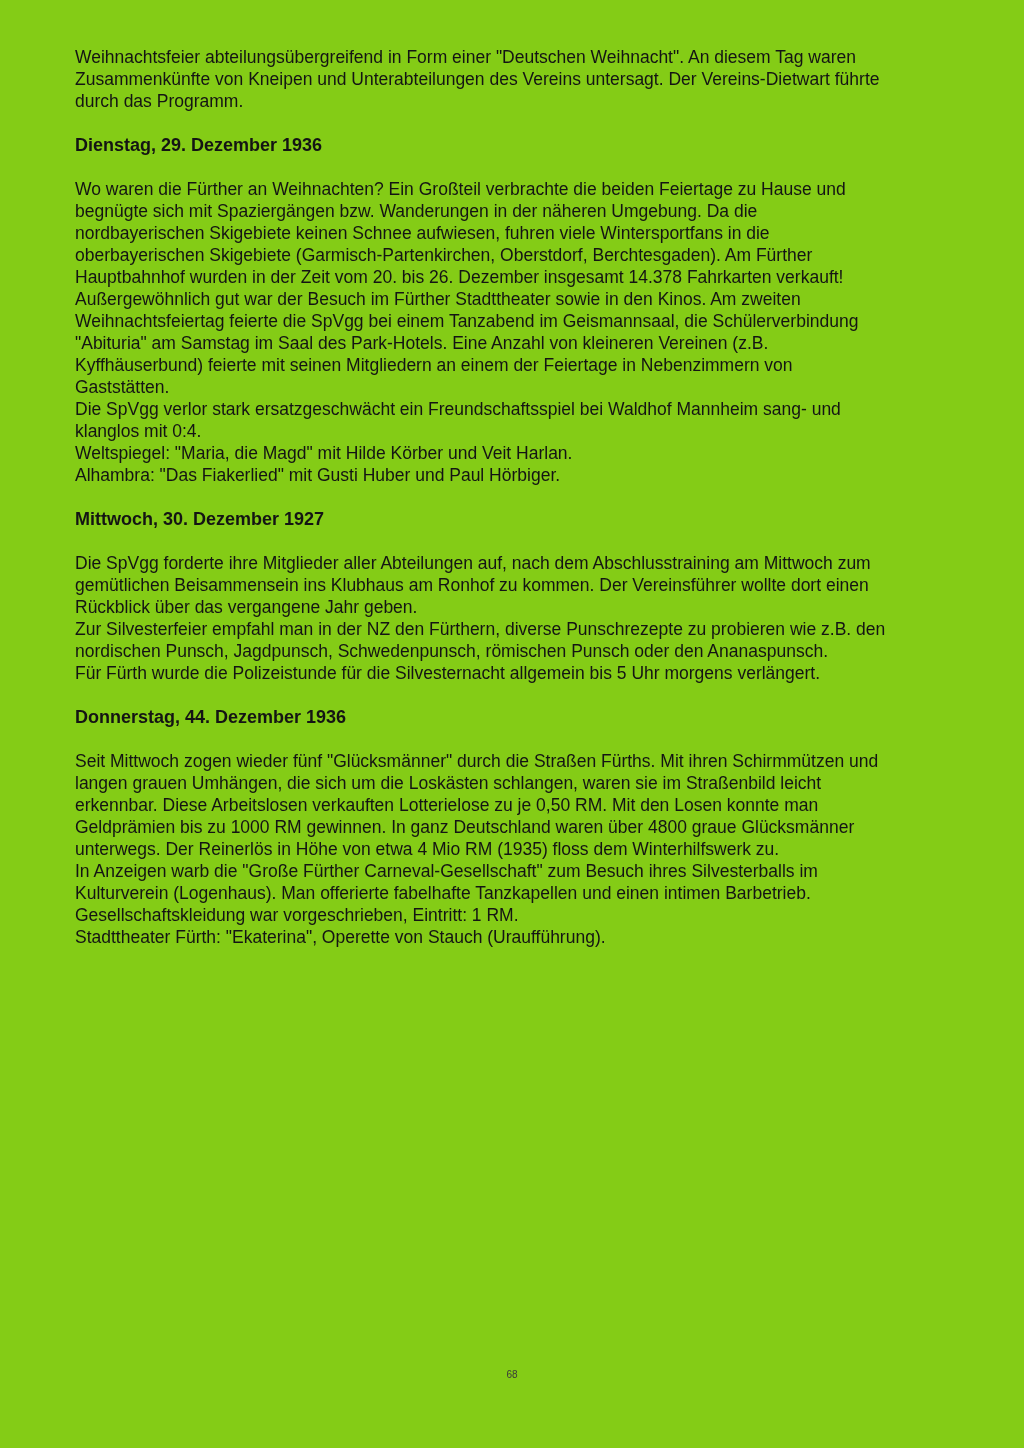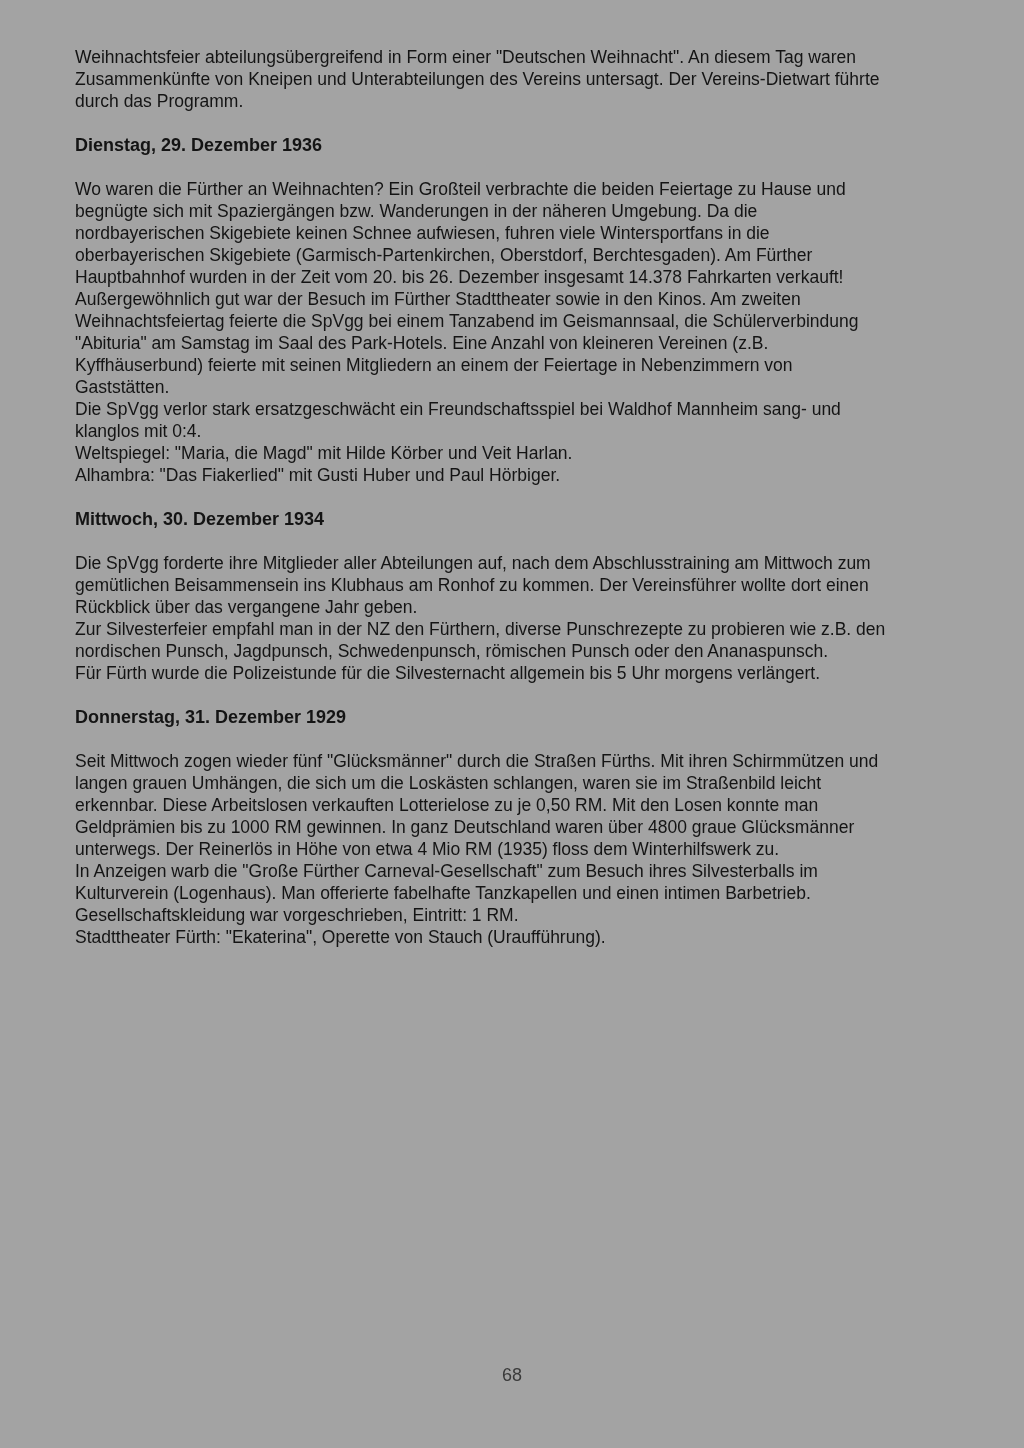--- a/index.html
+++ b/index.html
@@ -5,21 +5,21 @@
   * { box-sizing: border-box; }
   html, body {
     margin: 0;
     padding: 0;
     background: #ffffff;
   }
   .page {
     position: relative;
     width: 1024px;
     height: 1448px;
-    background: #a3a3a3;
+    background: #84cc16;
     overflow: hidden;
     font-family: "Liberation Sans", "DejaVu Sans", sans-serif;
     color: #141414;
   }
   .content {
     position: absolute;
     left: 75px;
     top: 46px;
     width: 900px;
     font-size: 17.5px;
@@ -34,21 +34,21 @@
     font-size: 18px;
     line-height: 22px;
     font-weight: bold;
   }
   .page-number {
     position: absolute;
     top: 1367px;
     left: 0;
     width: 100%;
     text-align: center;
-    font-size: 18px;
+    font-size: 10px;
     line-height: 16px;
     color: #3a3a3a;
   }
 </style>
 </head>
 <body>
 
 <div class="page">
   <div class="content">
     <p class="para">Weihnachtsfeier abteilungsübergreifend in Form einer "Deutschen Weihnacht". An diesem Tag waren
@@ -64,29 +64,29 @@
 Außergewöhnlich gut war der Besuch im Fürther Stadttheater sowie in den Kinos. Am zweiten
 Weihnachtsfeiertag feierte die SpVgg bei einem Tanzabend im Geismannsaal, die Schülerverbindung
 "Abituria" am Samstag im Saal des Park-Hotels. Eine Anzahl von kleineren Vereinen (z.B.
 Kyffhäuserbund) feierte mit seinen Mitgliedern an einem der Feiertage in Nebenzimmern von
 Gaststätten.
 Die SpVgg verlor stark ersatzgeschwächt ein Freundschaftsspiel bei Waldhof Mannheim sang- und
 klanglos mit 0:4.
 Weltspiegel: "Maria, die Magd" mit Hilde Körber und Veit Harlan.
 Alhambra: "Das Fiakerlied" mit Gusti Huber und Paul Hörbiger.</p>
 
-    <h2 class="heading">Mittwoch, 30. Dezember 1934</h2>
+    <h2 class="heading">Mittwoch, 30. Dezember 1927</h2>
     <p class="para">Die SpVgg forderte ihre Mitglieder aller Abteilungen auf, nach dem Abschlusstraining am Mittwoch zum
 gemütlichen Beisammensein ins Klubhaus am Ronhof zu kommen. Der Vereinsführer wollte dort einen
 Rückblick über das vergangene Jahr geben.
 Zur Silvesterfeier empfahl man in der NZ den Fürthern, diverse Punschrezepte zu probieren wie z.B. den
 nordischen Punsch, Jagdpunsch, Schwedenpunsch, römischen Punsch oder den Ananaspunsch.
 Für Fürth wurde die Polizeistunde für die Silvesternacht allgemein bis 5 Uhr morgens verlängert.</p>
 
-    <h2 class="heading">Donnerstag, 31. Dezember 1929</h2>
+    <h2 class="heading">Donnerstag, 44. Dezember 1936</h2>
     <p class="para">Seit Mittwoch zogen wieder fünf "Glücksmänner" durch die Straßen Fürths. Mit ihren Schirmmützen und
 langen grauen Umhängen, die sich um die Loskästen schlangen, waren sie im Straßenbild leicht
 erkennbar. Diese Arbeitslosen verkauften Lotterielose zu je 0,50 RM. Mit den Losen konnte man
 Geldprämien bis zu 1000 RM gewinnen. In ganz Deutschland waren über 4800 graue Glücksmänner
 unterwegs. Der Reinerlös in Höhe von etwa 4 Mio RM (1935) floss dem Winterhilfswerk zu.
 In Anzeigen warb die "Große Fürther Carneval-Gesellschaft" zum Besuch ihres Silvesterballs im
 Kulturverein (Logenhaus). Man offerierte fabelhafte Tanzkapellen und einen intimen Barbetrieb.
 Gesellschaftskleidung war vorgeschrieben, Eintritt: 1 RM.
 Stadttheater Fürth: "Ekaterina", Operette von Stauch (Uraufführung).</p>
   </div>

